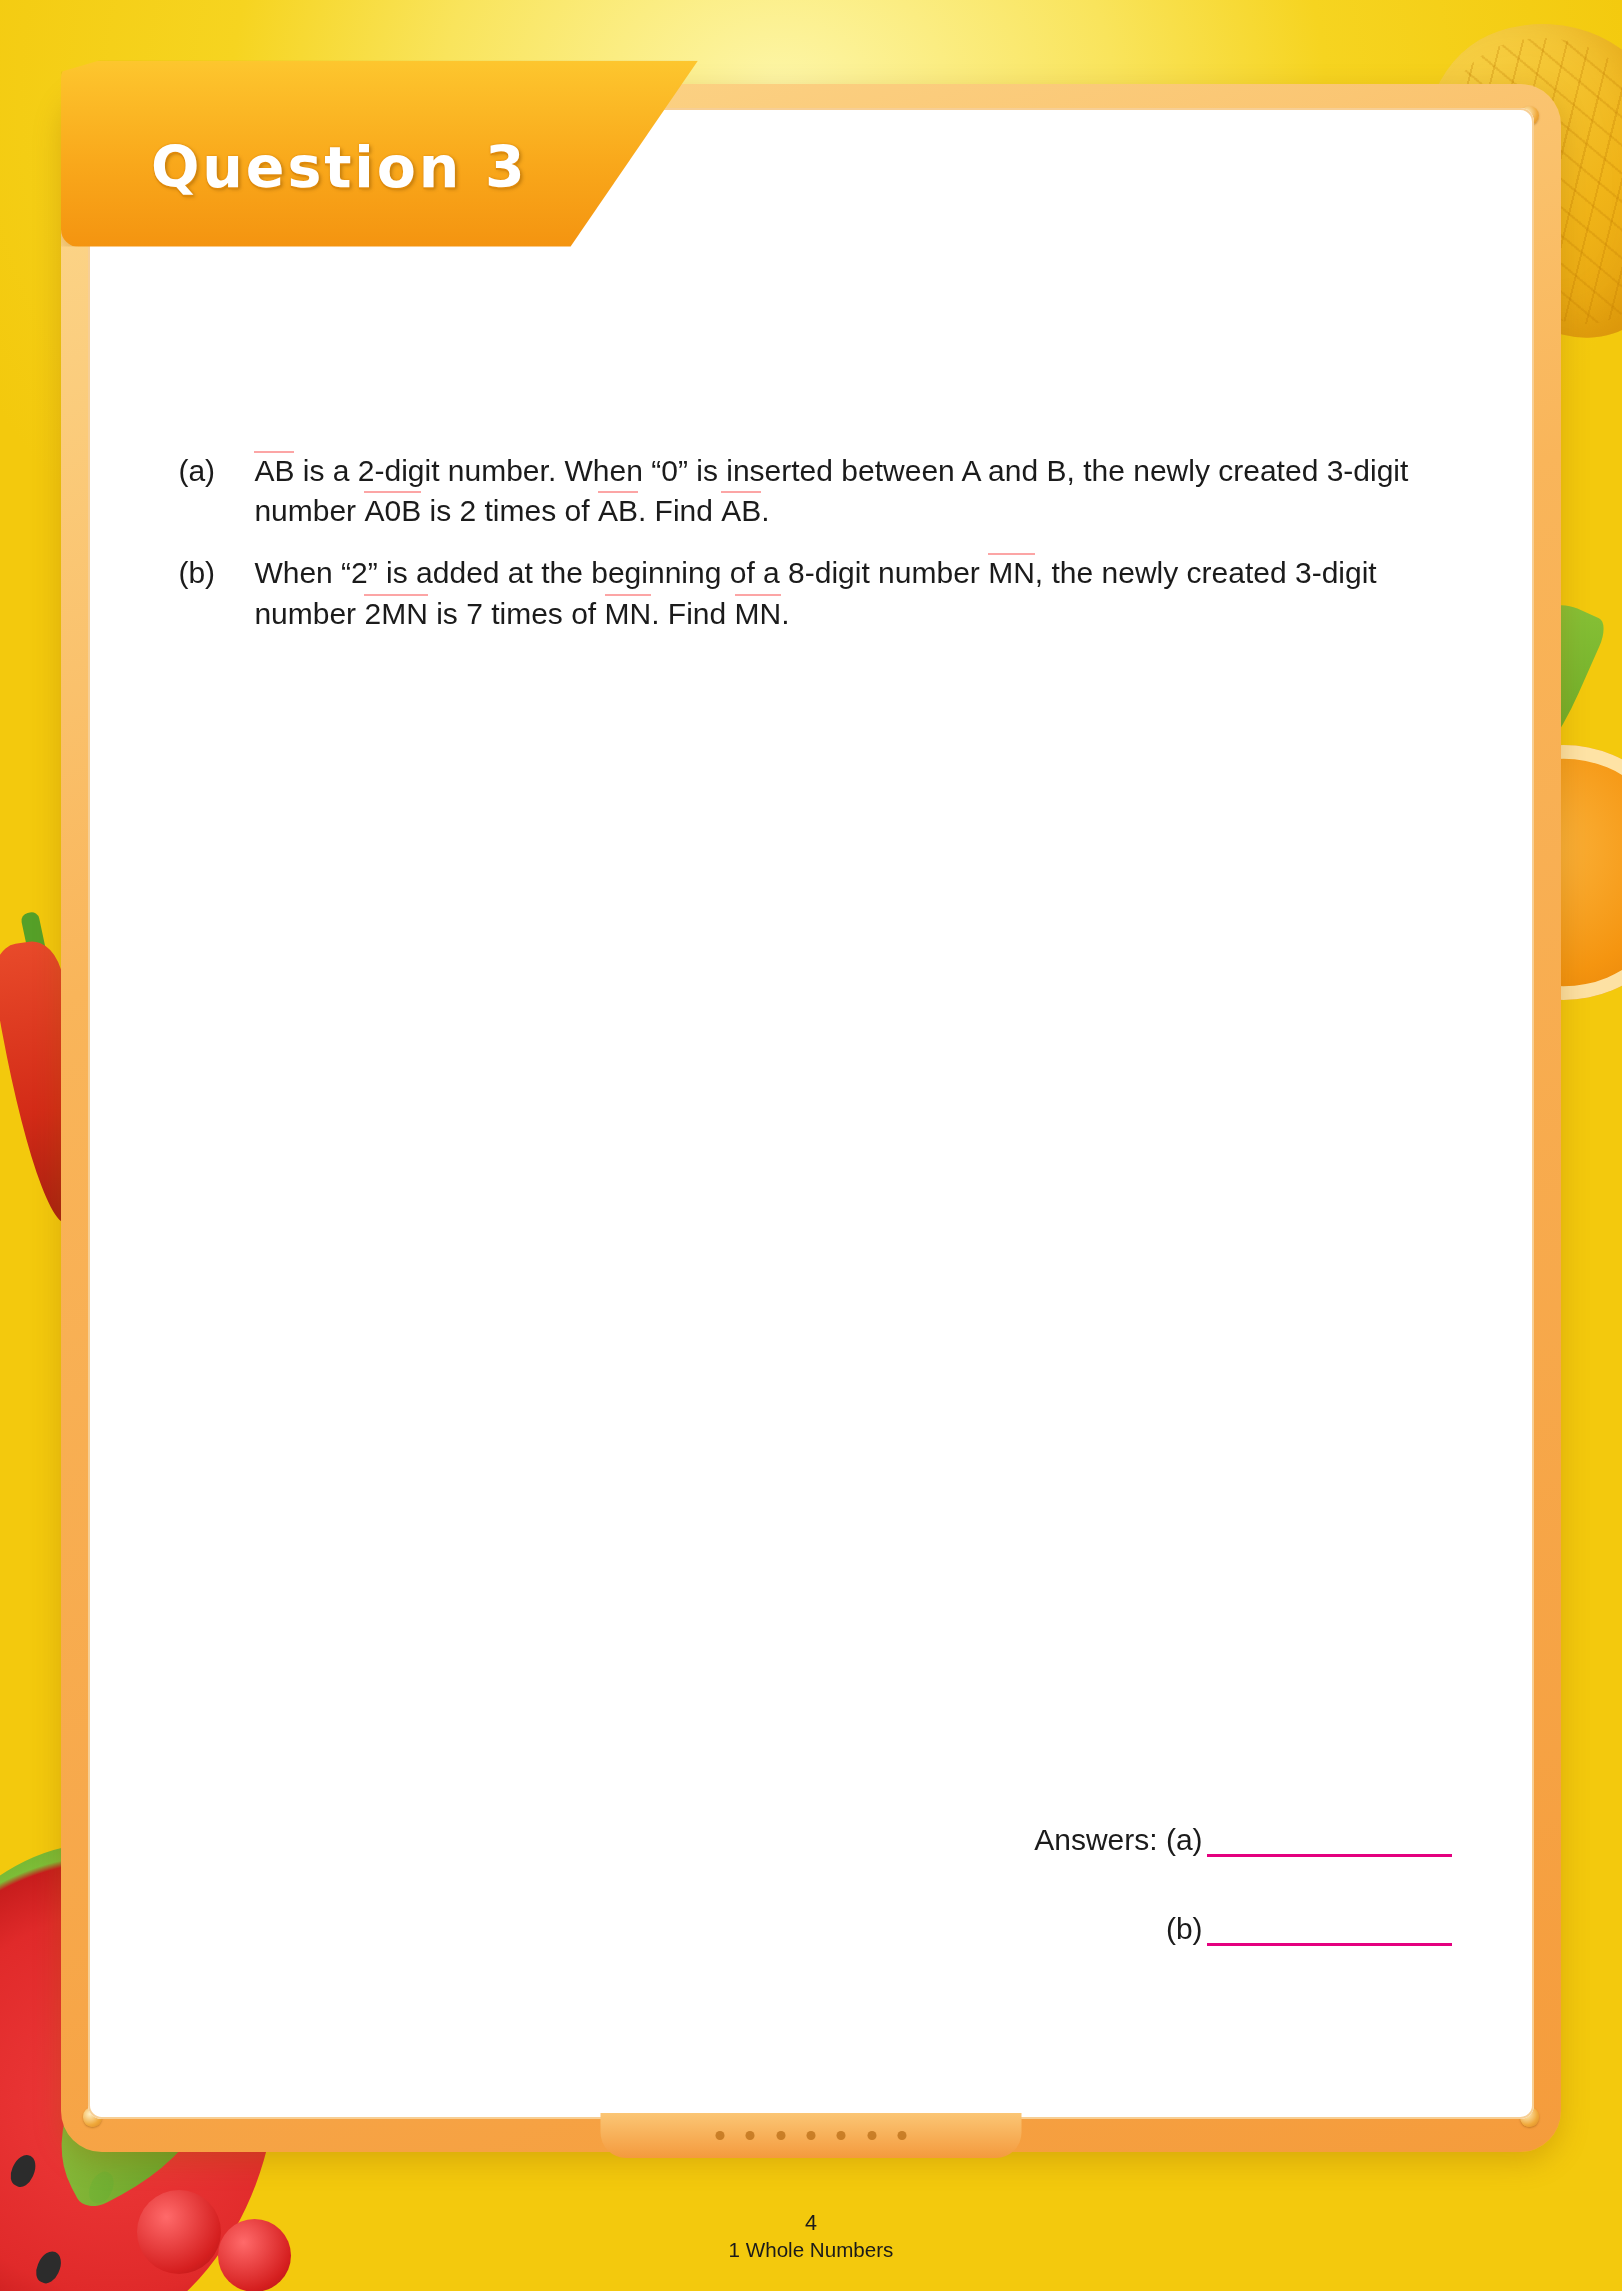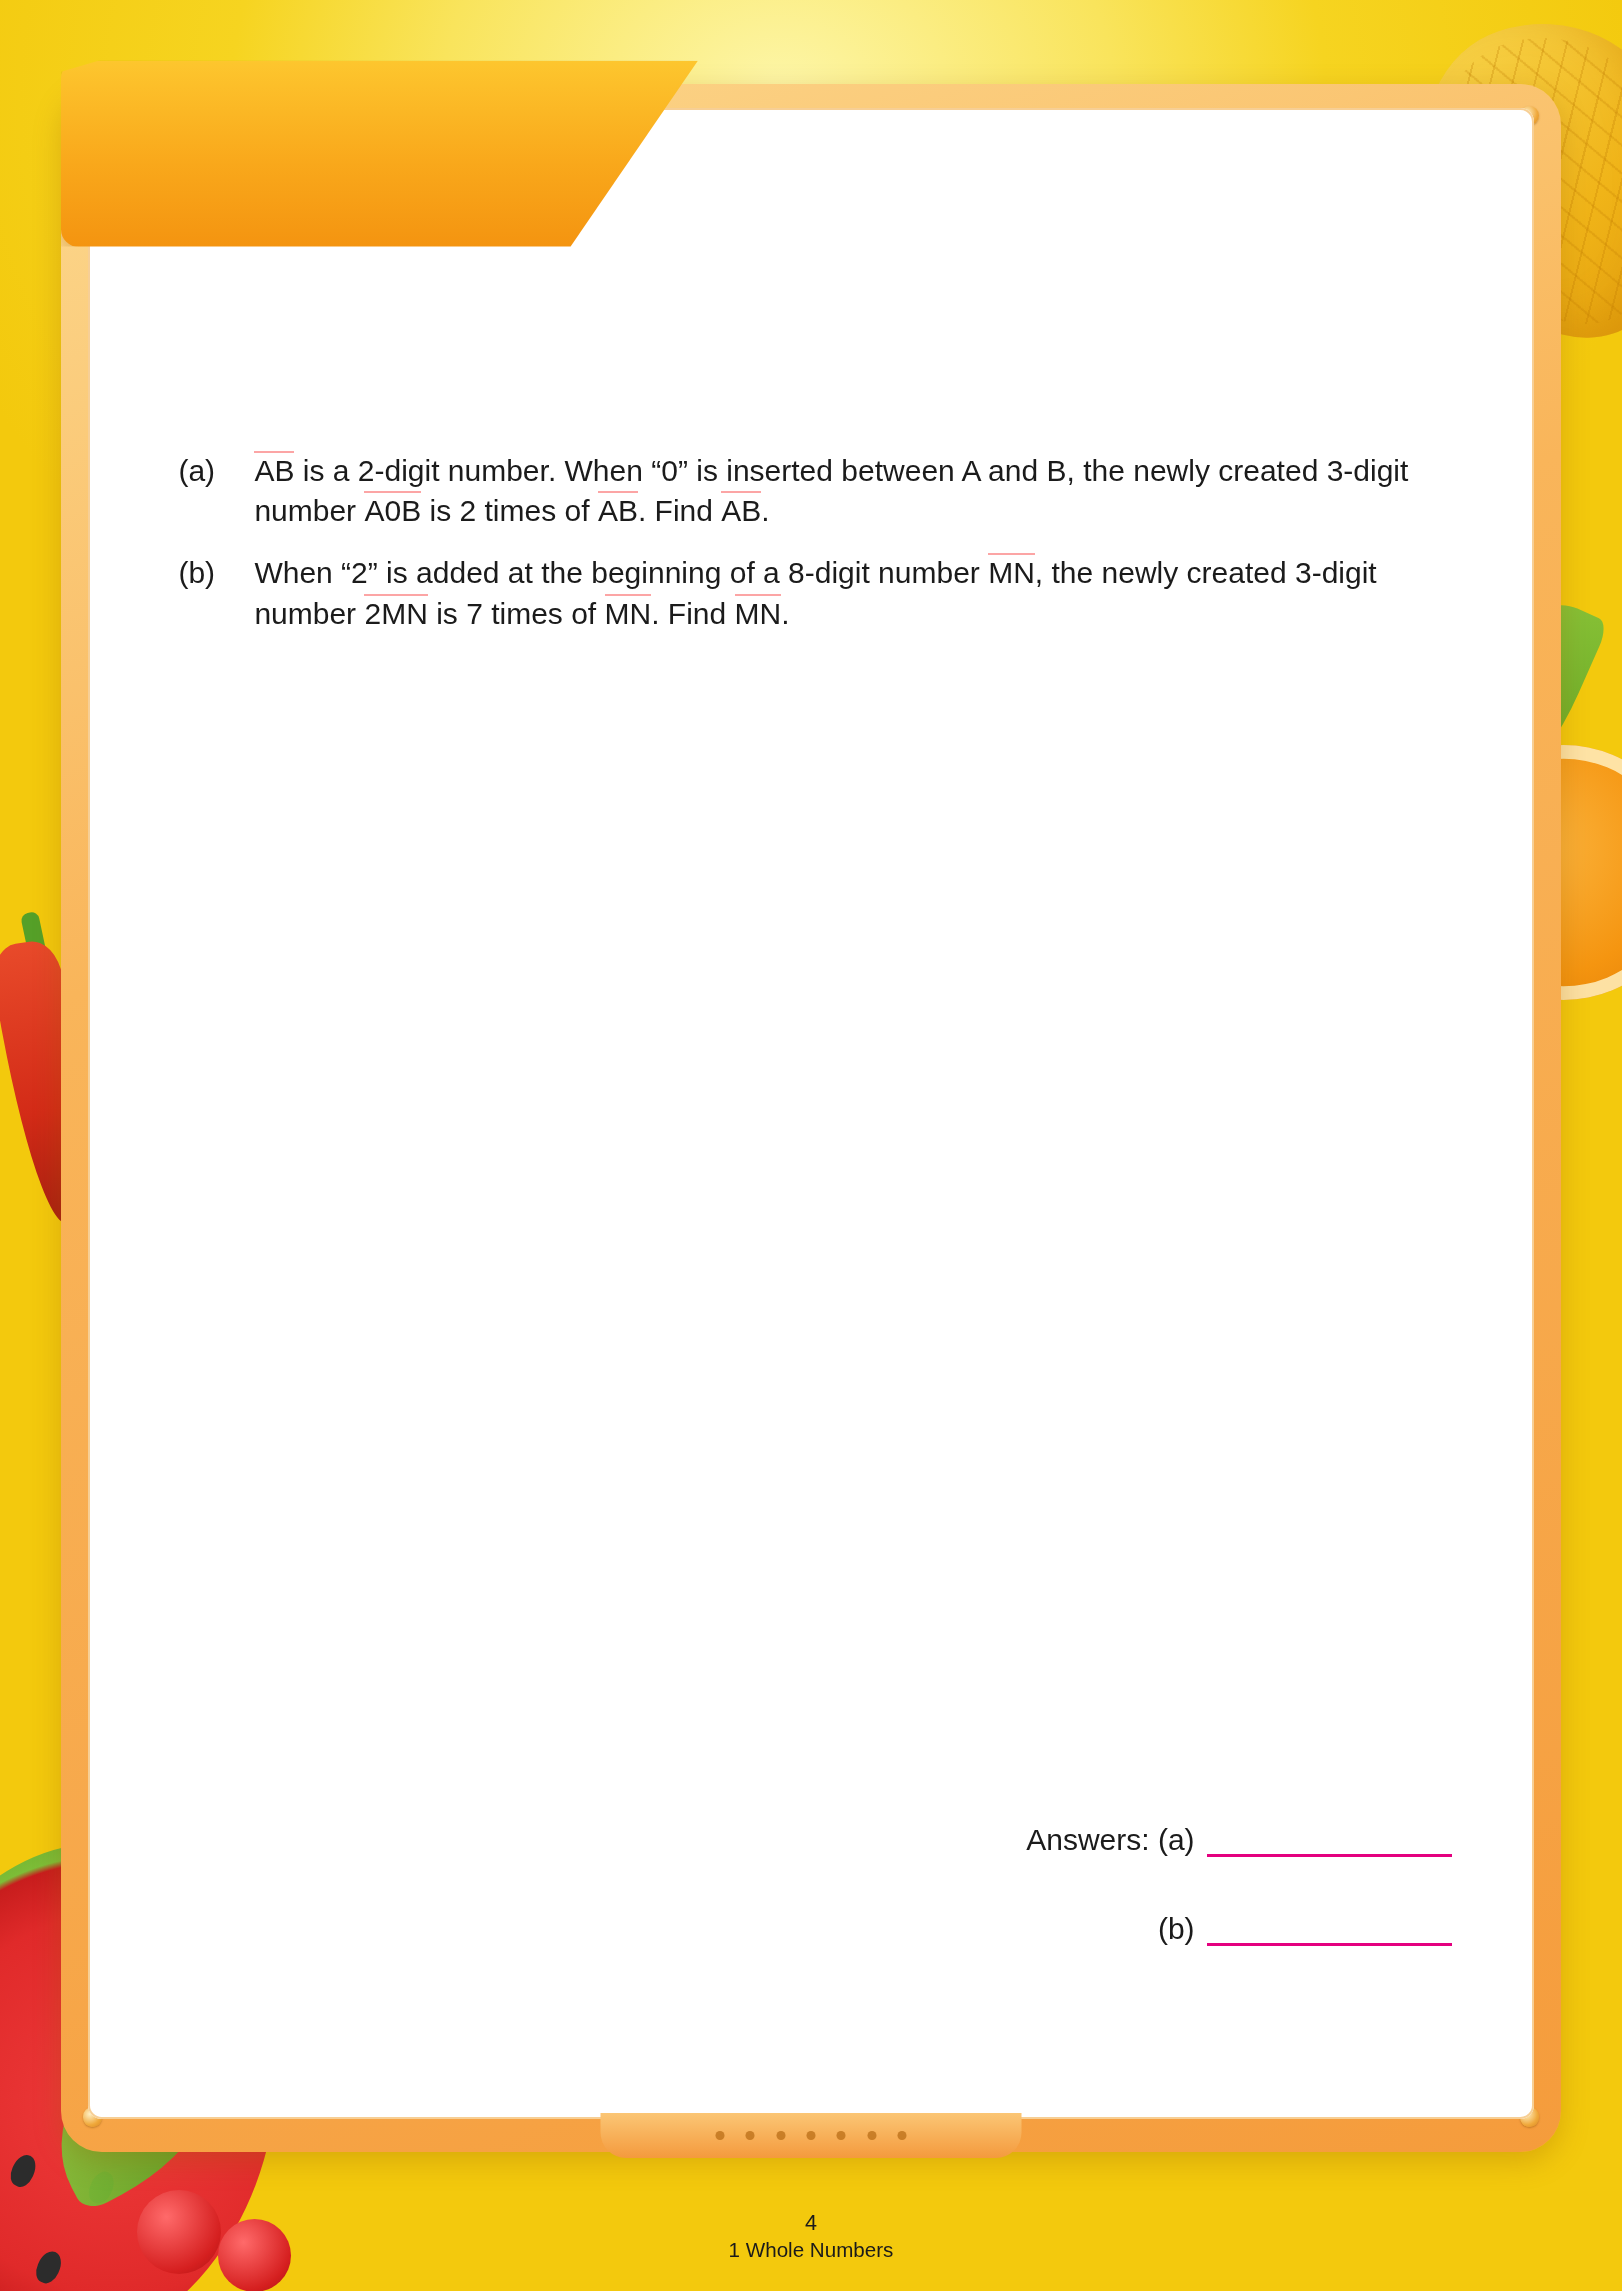--- a/index.html
+++ b/index.html
@@ -278,21 +278,21 @@
     text-align: right;
     color: #1b1b1b;
   }
   .ans-row {
     display: flex;
     justify-content: flex-end;
     align-items: flex-end;
     margin-bottom: 55px;
     font-size: 30px;
   }
-  .ans-row .lbl { white-space: nowrap; margin-right: 12px; }
+  .ans-row .lbl { white-space: nowrap; margin-right: 4px; }
   .ans-line {
     width: 245px;
     border-bottom: 3.9px solid #e4007f;
     height: 25.5px;
   }
 
   
   .footer {
     position: absolute;
     left: 0;
@@ -389,20 +389,21 @@
       <div class="ans-row">
         <span class="lbl">(b)</span>
         <span class="ans-line"></span>
       </div>
     </div>
 
   </div>
 
   <div class="qbanner">
     <div class="shape"></div>
+    <div class="label">Question 3</div>
   </div>
 
   <div class="bottom-tab">
     <span class="dot"></span>
     <span class="dot"></span>
     <span class="dot"></span>
     <span class="dot"></span>
     <span class="dot"></span>
     <span class="dot"></span>
     <span class="dot"></span>

